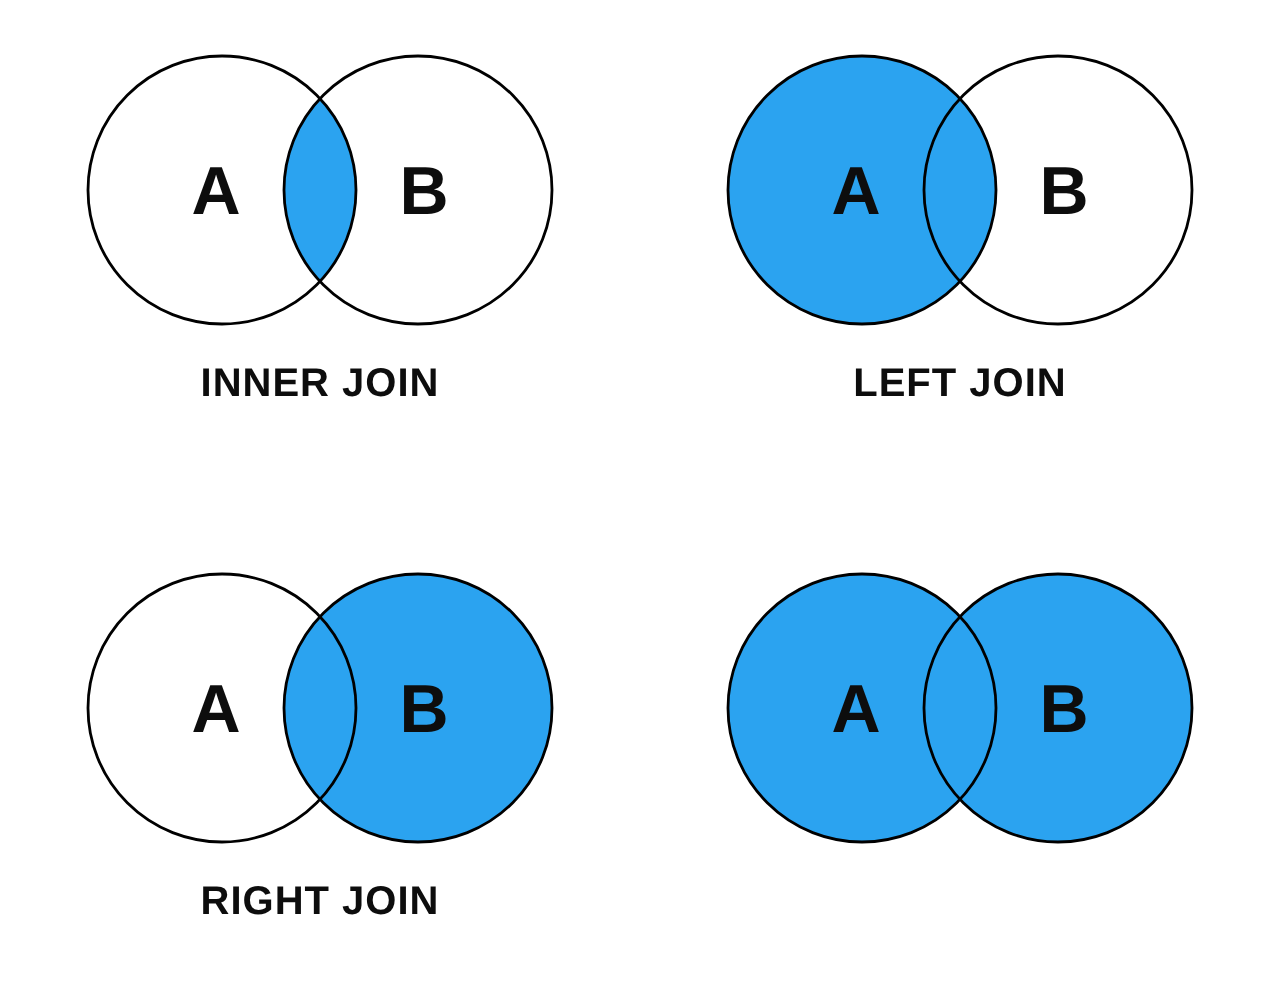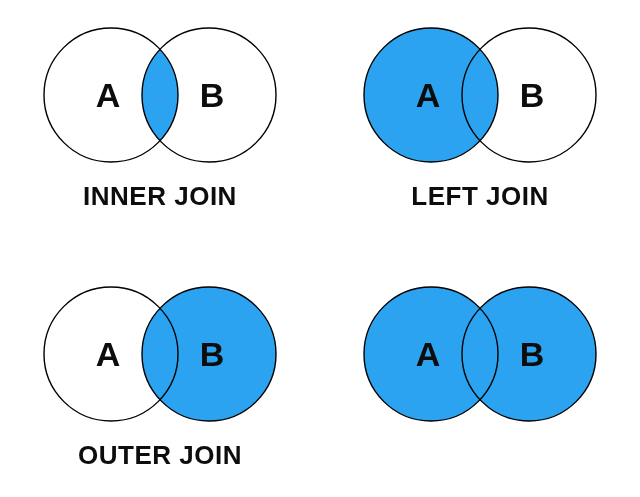--- a/index.html
+++ b/index.html
@@ -49,21 +49,21 @@
   .venn text {
     font-family: "Liberation Sans", sans-serif;
     font-weight: bold;
     font-size: 34px;
     fill: #0d0d0d;
     text-anchor: middle;
   }
   .caption {
     margin-top: 16px;
     font-weight: bold;
-    font-size: 26px;
+    font-size: 20px;
     letter-spacing: 0.5px;
     color: #0d0d0d;
     text-align: center;
     white-space: nowrap;
   }
 </style>
 </head>
 <body>
 
 <main class="board" id="board">
@@ -108,21 +108,21 @@
       <circle class="fillc cB" cx="209" cy="70" r="67" fill="#2BA3F0"></circle>
 
       <path class="lens" d="M 160 24.31 A 67 67 0 0 1 160 115.69 A 67 67 0 0 1 160 24.31 Z" fill="#2BA3F0"></path>
 
       <circle class="outline" cx="111" cy="70" r="67"></circle>
       <circle class="outline" cx="209" cy="70" r="67"></circle>
 
       <text class="lblA" x="108" y="82">A</text>
       <text class="lblB" x="212" y="82">B</text>
     </svg>
-    <figcaption class="caption">OUTER JOIN</figcaption>
+    <figcaption class="caption">RIGHT JOIN</figcaption>
   </figure>
 
   <figure class="cell">
     <svg class="venn" viewBox="0 0 320 140" xmlns="http://www.w3.org/2000/svg">
 
       <circle class="fillc cA" cx="111" cy="70" r="67" fill="#2BA3F0"></circle>
       <circle class="fillc cB" cx="209" cy="70" r="67" fill="#2BA3F0"></circle>
 
       <path class="lens" d="M 160 24.31 A 67 67 0 0 1 160 115.69 A 67 67 0 0 1 160 24.31 Z" fill="#2BA3F0"></path>
 

